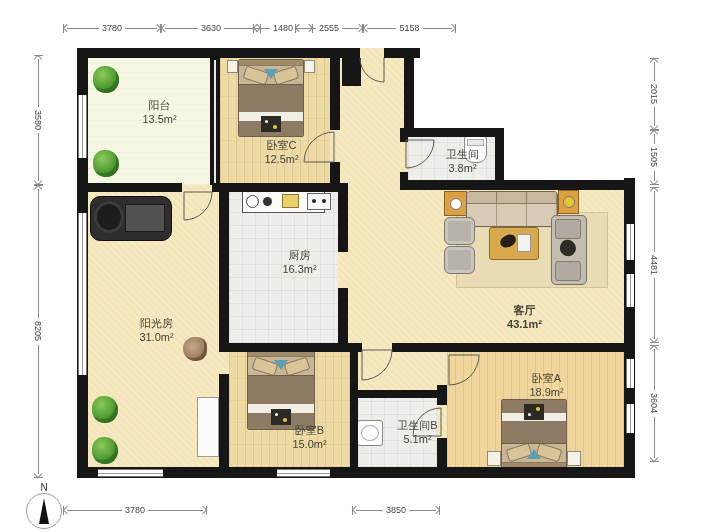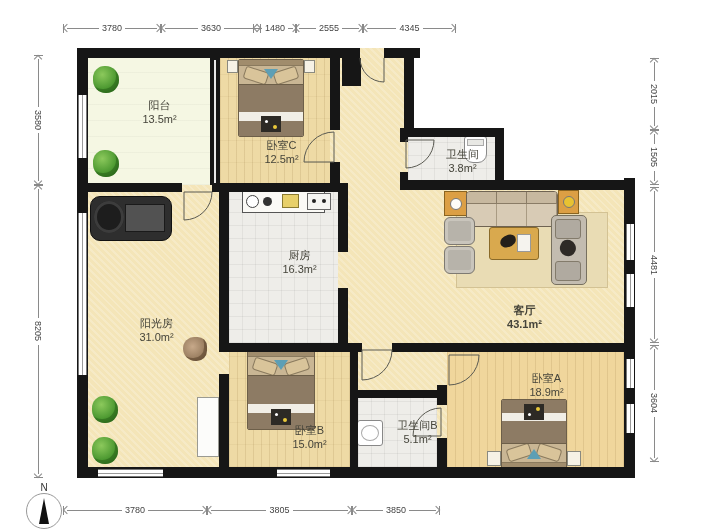--- a/index.html
+++ b/index.html
@@ -301,21 +301,21 @@
   </div>
   <div class="dimh" style="left:161px;top:22px;width:100px;">
     <span class="tickv"></span>
       <span class="arr l"></span>
       <span class="lineh"></span>
     <span class="dlab">3630</span>
     <span class="lineh"></span>
       <span class="arr r"></span>
       <span class="tickv"></span>
   </div>
-  <div class="dimh" style="left:253px;top:22px;width:44px;">
+  <div class="dimh" style="left:253px;top:22px;width:60px;">
     <span class="tickv"></span>
       <span class="arr l"></span>
       <span class="lineh"></span>
     <span class="dlab">1480</span>
     <span class="lineh"></span>
       <span class="arr r"></span>
       <span class="tickv"></span>
   </div>
   <div class="dimh" style="left:295px;top:22px;width:68px;">
     <span class="tickv"></span>
@@ -323,40 +323,31 @@
       <span class="lineh"></span>
     <span class="dlab">2555</span>
     <span class="lineh"></span>
       <span class="arr r"></span>
       <span class="tickv"></span>
   </div>
   <div class="dimh" style="left:363px;top:22px;width:93px;">
     <span class="tickv"></span>
       <span class="arr l"></span>
       <span class="lineh"></span>
-    <span class="dlab">4345</span>
+    <span class="dlab">5158</span>
     <span class="lineh"></span>
       <span class="arr r"></span>
       <span class="tickv"></span>
   </div>
 
   <div class="dimh" style="left:63px;top:504px;width:144px;">
     <span class="tickv"></span>
       <span class="arr l"></span>
       <span class="lineh"></span>
     <span class="dlab">3780</span>
-    <span class="lineh"></span>
-      <span class="arr r"></span>
-      <span class="tickv"></span>
-  </div>
-  <div class="dimh" style="left:207px;top:504px;width:145px;">
-    <span class="tickv"></span>
-      <span class="arr l"></span>
-      <span class="lineh"></span>
-    <span class="dlab">3805</span>
     <span class="lineh"></span>
       <span class="arr r"></span>
       <span class="tickv"></span>
   </div>
   <div class="dimh" style="left:352px;top:504px;width:88px;">
     <span class="tickv"></span>
       <span class="arr l"></span>
       <span class="lineh"></span>
     <span class="dlab">3850</span>
     <span class="lineh"></span>

